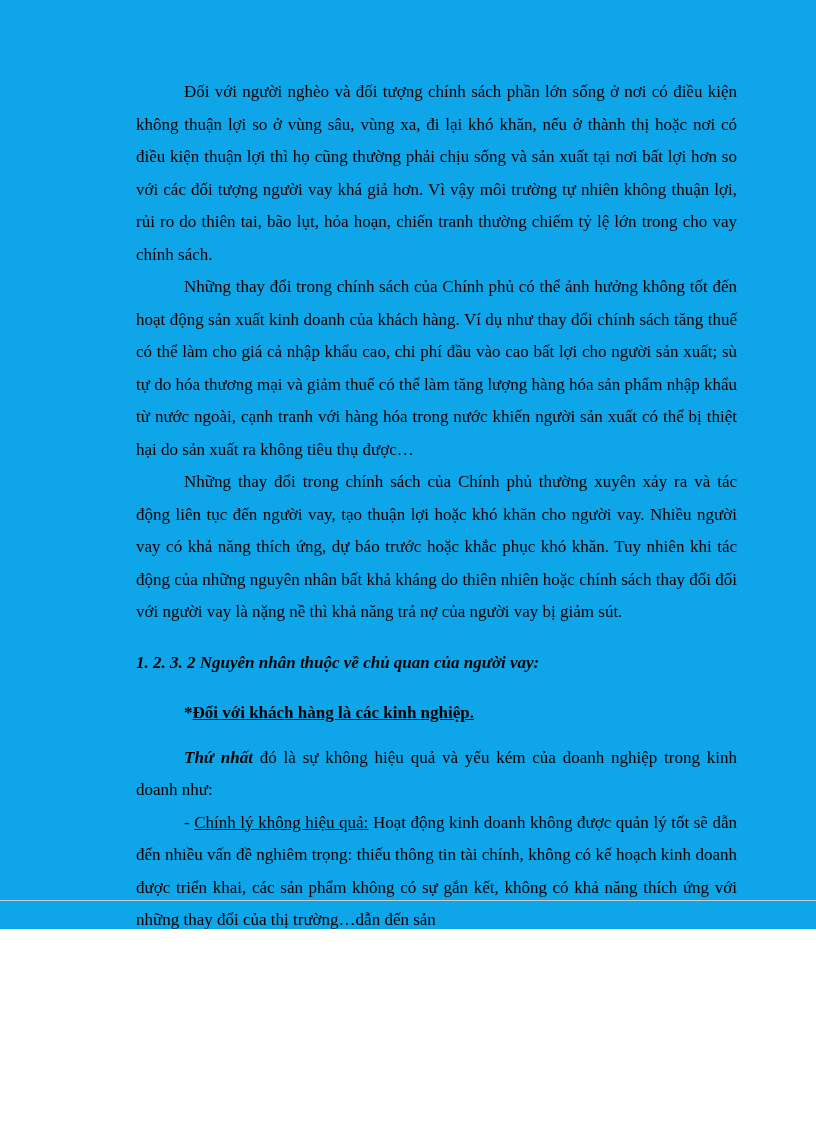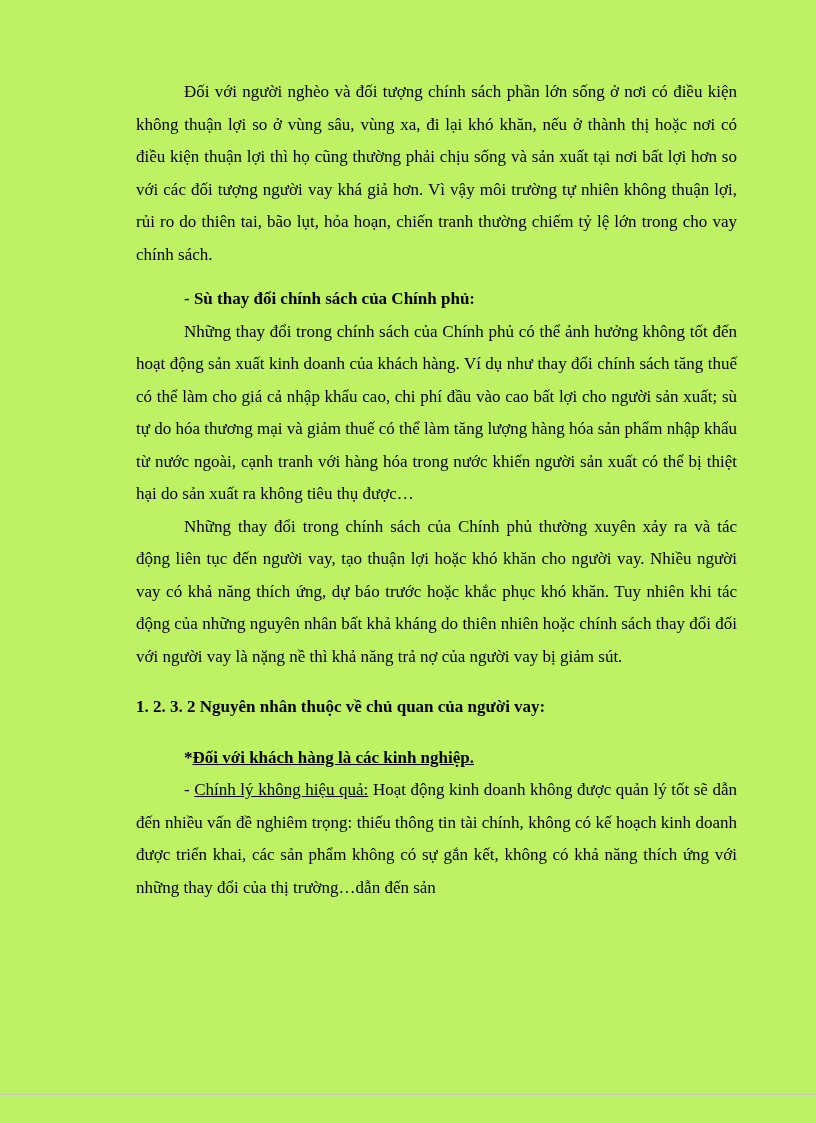--- a/index.html
+++ b/index.html
@@ -3,23 +3,23 @@
 <meta charset="utf-8">
 <style>
   * { margin: 0; padding: 0; box-sizing: border-box; }
   html, body {
     background: #ffffff;
     font-family: "Liberation Serif", "DejaVu Serif", serif;
   }
   .page {
     position: relative;
     width: 816px;
-    height: 1123px;
+    height: 929px;
     margin: 0 auto;
-    background: #bef264;
+    background: #0ea5e9;
     color: #000000;
     overflow: hidden;
   }
   .doc-body {
     position: absolute;
     left: 136px;
     top: 76px;
     width: 601px;
     font-size: 17px;
     line-height: 32.5px;
@@ -28,37 +28,37 @@
   p.para {
     text-indent: 48px;
     margin: 0;
   }
   p.para.no-indent { text-indent: 0; }
   p.para.space-before { margin-top: 12px; }
   p.para.space-before-lg { margin-top: 18px; }
   p.para.align-left { text-align: left; }
   span.run { white-space: pre-wrap; }
   span.b { font-weight: bold; }
-  span.i { }
+  span.i { font-style: italic; }
   span.u { text-decoration: underline; }
   .footer-rule {
     position: absolute;
     left: 0;
     right: 0;
     bottom: 28px;
     border-top: 1px solid #c9c9c9;
   }
 </style>
 </head>
 <body>
 
 <div class="page">
   <div class="doc-body" id="doc-body">
       <p class="para"><span class="run">Đối với người nghèo và đối tượng chính sách phần lớn sống ở nơi có điều kiện không thuận lợi so ở vùng sâu, vùng xa, đi lại khó khăn, nếu ở thành thị hoặc nơi có điều kiện thuận lợi thì họ cũng thường phải chịu sống và sản xuất tại nơi bất lợi hơn so với các đối tượng người vay khá giả hơn. Vì vậy môi trường tự nhiên không thuận lợi, rủi ro do thiên tai, bão lụt, hỏa hoạn, chiến tranh thường chiếm tỷ lệ lớn trong cho vay chính sách.</span></p>
-      <p class="para space-before"><span class="run b">- Sù thay đổi chính sách của Chính phủ:</span></p>
       <p class="para"><span class="run">Những thay đổi trong chính sách của Chính phủ có thể ảnh hưởng không tốt đến hoạt động sản xuất kinh doanh của khách hàng. Ví dụ như thay đổi chính sách tăng thuế có thể làm cho giá cả nhập khẩu cao, chi phí đầu vào cao bất lợi cho người sản xuất; sù tự do hóa thương mại và giảm thuế có thể làm tăng lượng hàng hóa sản phẩm nhập khẩu từ nước ngoài, cạnh tranh với hàng hóa trong nước khiến người sản xuất có thể bị thiệt hại do sản xuất ra không tiêu thụ được…</span></p>
       <p class="para"><span class="run">Những thay đổi trong chính sách của Chính phủ thường xuyên xảy ra và tác động liên tục đến người vay, tạo thuận lợi hoặc khó khăn cho người vay. Nhiều người vay có khả năng thích ứng, dự báo trước hoặc khắc phục khó khăn. Tuy nhiên khi tác động của những nguyên nhân bất khả kháng do thiên nhiên hoặc chính sách thay đổi đối với người vay là nặng nề thì khả năng trả nợ của người vay bị giảm sút.</span></p>
       <p class="para no-indent space-before-lg align-left"><span class="run b i">1. 2. 3. 2 Nguyên nhân thuộc về chủ quan của người vay:</span></p>
       <p class="para space-before-lg align-left"><span class="run b">*</span><span class="run b u">Đối với khách hàng là các kinh nghiệp.</span></p>
+      <p class="para space-before"><span class="run b i">Thứ nhất </span><span class="run">đó là sự không hiệu quả và yếu kém của doanh nghiệp trong kinh doanh như:</span></p>
       <p class="para"><span class="run">- </span><span class="run u">Chính lý không hiệu quả:</span><span class="run"> Hoạt động kinh doanh không được quản lý tốt sẽ dẫn đến nhiều vấn đề nghiêm trọng: thiếu thông tin tài chính, không có kế hoạch kinh doanh được triển khai, các sản phẩm không có sự gắn kết, không có khả năng thích ứng với những thay đổi của thị trường…dẫn đến sản</span></p>
     </div>
   <div class="footer-rule"></div>
 </div>
 
 </body></html>

